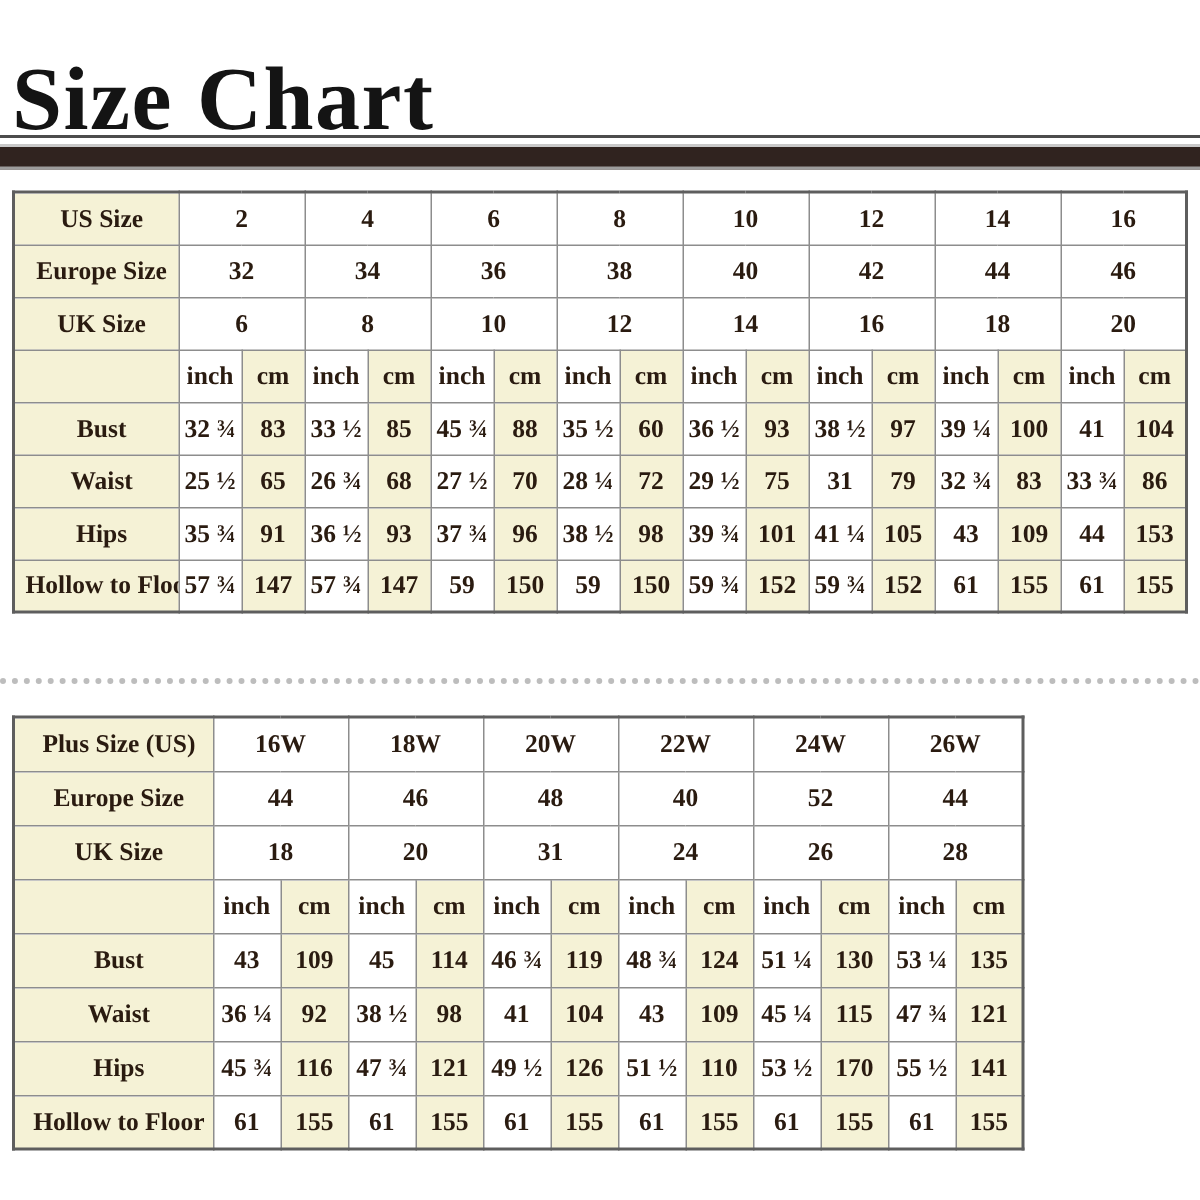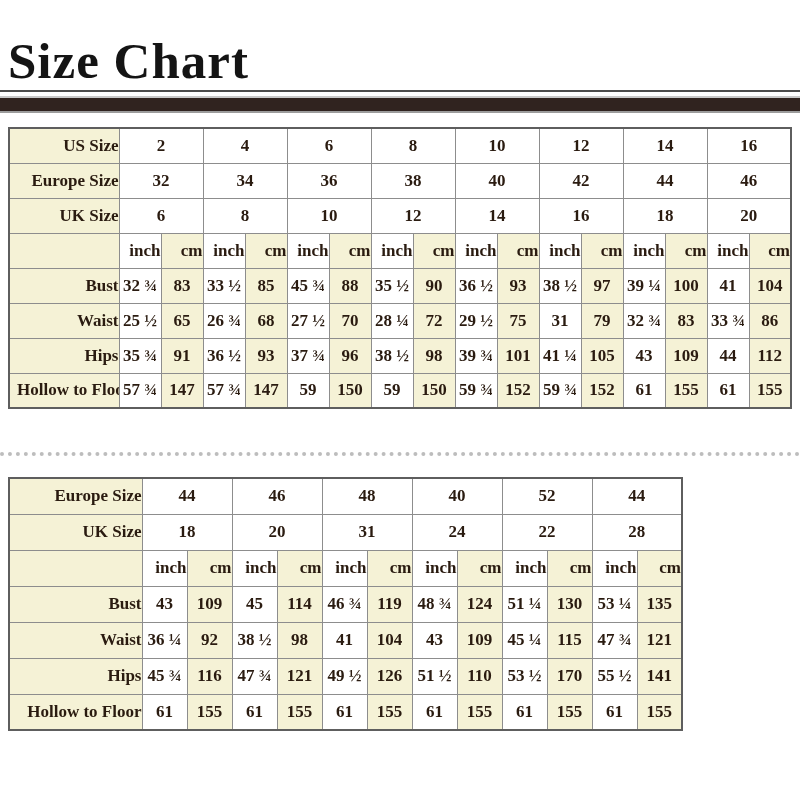--- a/index.html
+++ b/index.html
@@ -7,21 +7,21 @@
     --bar:#30231f; --ink:#2a1b10;
   }
   *{box-sizing:border-box;}
   html,body{margin:0;padding:0;}
   body{
     width:800px;height:800px;position:relative;background:#fff;
     font-family:"Liberation Serif","DejaVu Serif",serif;color:var(--ink);
     overflow:hidden;
   }
   .title{
-    position:absolute;left:8px;top:36px;font-size:51px;font-weight:bold;
+    position:absolute;left:8px;top:36px;font-size:60px;font-weight:bold;
     color:#141414;letter-spacing:1px;line-height:1;
   }
   .rule-thin{position:absolute;left:0;top:90px;width:800px;height:2px;background:#4c4c4c;}
   .rule-thick{
     position:absolute;left:0;top:96px;width:800px;height:17px;background:var(--bar);
     border-top:2px solid #c9c9c9;border-bottom:2px solid #9c9c9c;
   }
   .dotted-divider{
     position:absolute;left:0;top:452px;width:800px;height:0;
     border-top:4px dotted #bdbdbd;
@@ -31,25 +31,25 @@
     border:2px solid var(--outer-border);
   }
   #t1{position:absolute;left:8px;top:127px;width:784px;}
   #t2{position:absolute;left:8px;top:477px;width:675px;}
   td{
     border:1px solid var(--cell-border);text-align:center;vertical-align:middle;
     font-weight:bold;color:var(--ink);padding:0;overflow:hidden;white-space:nowrap;
   }
   #t1 td{height:35px;font-size:17px;}
   #t2 td{height:36px;font-size:17px;}
-  td.lab{background:var(--cream);text-align:right;padding-left:7px;font-size:17px;}
+  td.lab{background:var(--cream);text-align:center;padding-left:7px;font-size:17px;}
   td.w{background:#ffffff;}
   td.c{background:var(--cream);}
   td.sz{font-size:19px;}
-  td.un{font-size:16px;text-align:right;}
+  td.un{font-size:16px;}
 </style>
 </head>
 <body>
 
 <div class="title">Size Chart</div>
 <div class="rule-thin"></div>
 <div class="rule-thick"></div>
 
 <table id="t1">
 <colgroup>
@@ -111,21 +111,21 @@
 </tr>
 <tr>
 <td class="lab">Bust</td>
 <td class="w">32 ¾</td>
 <td class="c">83</td>
 <td class="w">33 ½</td>
 <td class="c">85</td>
 <td class="w">45 ¾</td>
 <td class="c">88</td>
 <td class="w">35 ½</td>
-<td class="c">90</td>
+<td class="c">60</td>
 <td class="w">36 ½</td>
 <td class="c">93</td>
 <td class="w">38 ½</td>
 <td class="c">97</td>
 <td class="w">39 ¼</td>
 <td class="c">100</td>
 <td class="w">41</td>
 <td class="c">104</td>
 </tr>
 <tr>
@@ -157,21 +157,21 @@
 <td class="c">96</td>
 <td class="w">38 ½</td>
 <td class="c">98</td>
 <td class="w">39 ¾</td>
 <td class="c">101</td>
 <td class="w">41 ¼</td>
 <td class="c">105</td>
 <td class="w">43</td>
 <td class="c">109</td>
 <td class="w">44</td>
-<td class="c">112</td>
+<td class="c">153</td>
 </tr>
 <tr>
 <td class="lab">Hollow to Floor</td>
 <td class="w">57 ¾</td>
 <td class="c">147</td>
 <td class="w">57 ¾</td>
 <td class="c">147</td>
 <td class="w">59</td>
 <td class="c">150</td>
 <td class="w">59</td>
@@ -189,36 +189,45 @@
   </table>
 
 <div class="dotted-divider"></div>
 
 <table id="t2">
 <colgroup>
       <col style="width:133px">
       <col span="12" style="width:45px">
     </colgroup>
 <tbody>
+      <tr>
+<td class="lab">Plus Size (US)</td>
+<td class="w sz" colspan="2">16W</td>
+<td class="w sz" colspan="2">18W</td>
+<td class="w sz" colspan="2">20W</td>
+<td class="w sz" colspan="2">22W</td>
+<td class="w sz" colspan="2">24W</td>
+<td class="w sz" colspan="2">26W</td>
+</tr>
 <tr>
 <td class="lab">Europe Size</td>
 <td class="w sz" colspan="2">44</td>
 <td class="w sz" colspan="2">46</td>
 <td class="w sz" colspan="2">48</td>
 <td class="w sz" colspan="2">40</td>
 <td class="w sz" colspan="2">52</td>
 <td class="w sz" colspan="2">44</td>
 </tr>
 <tr>
 <td class="lab">UK Size</td>
 <td class="w sz" colspan="2">18</td>
 <td class="w sz" colspan="2">20</td>
 <td class="w sz" colspan="2">31</td>
 <td class="w sz" colspan="2">24</td>
-<td class="w sz" colspan="2">22</td>
+<td class="w sz" colspan="2">26</td>
 <td class="w sz" colspan="2">28</td>
 </tr>
 <tr>
 <td class="lab"></td>
 <td class="w un">inch</td>
 <td class="c un">cm</td>
 <td class="w un">inch</td>
 <td class="c un">cm</td>
 <td class="w un">inch</td>
 <td class="c un">cm</td>

